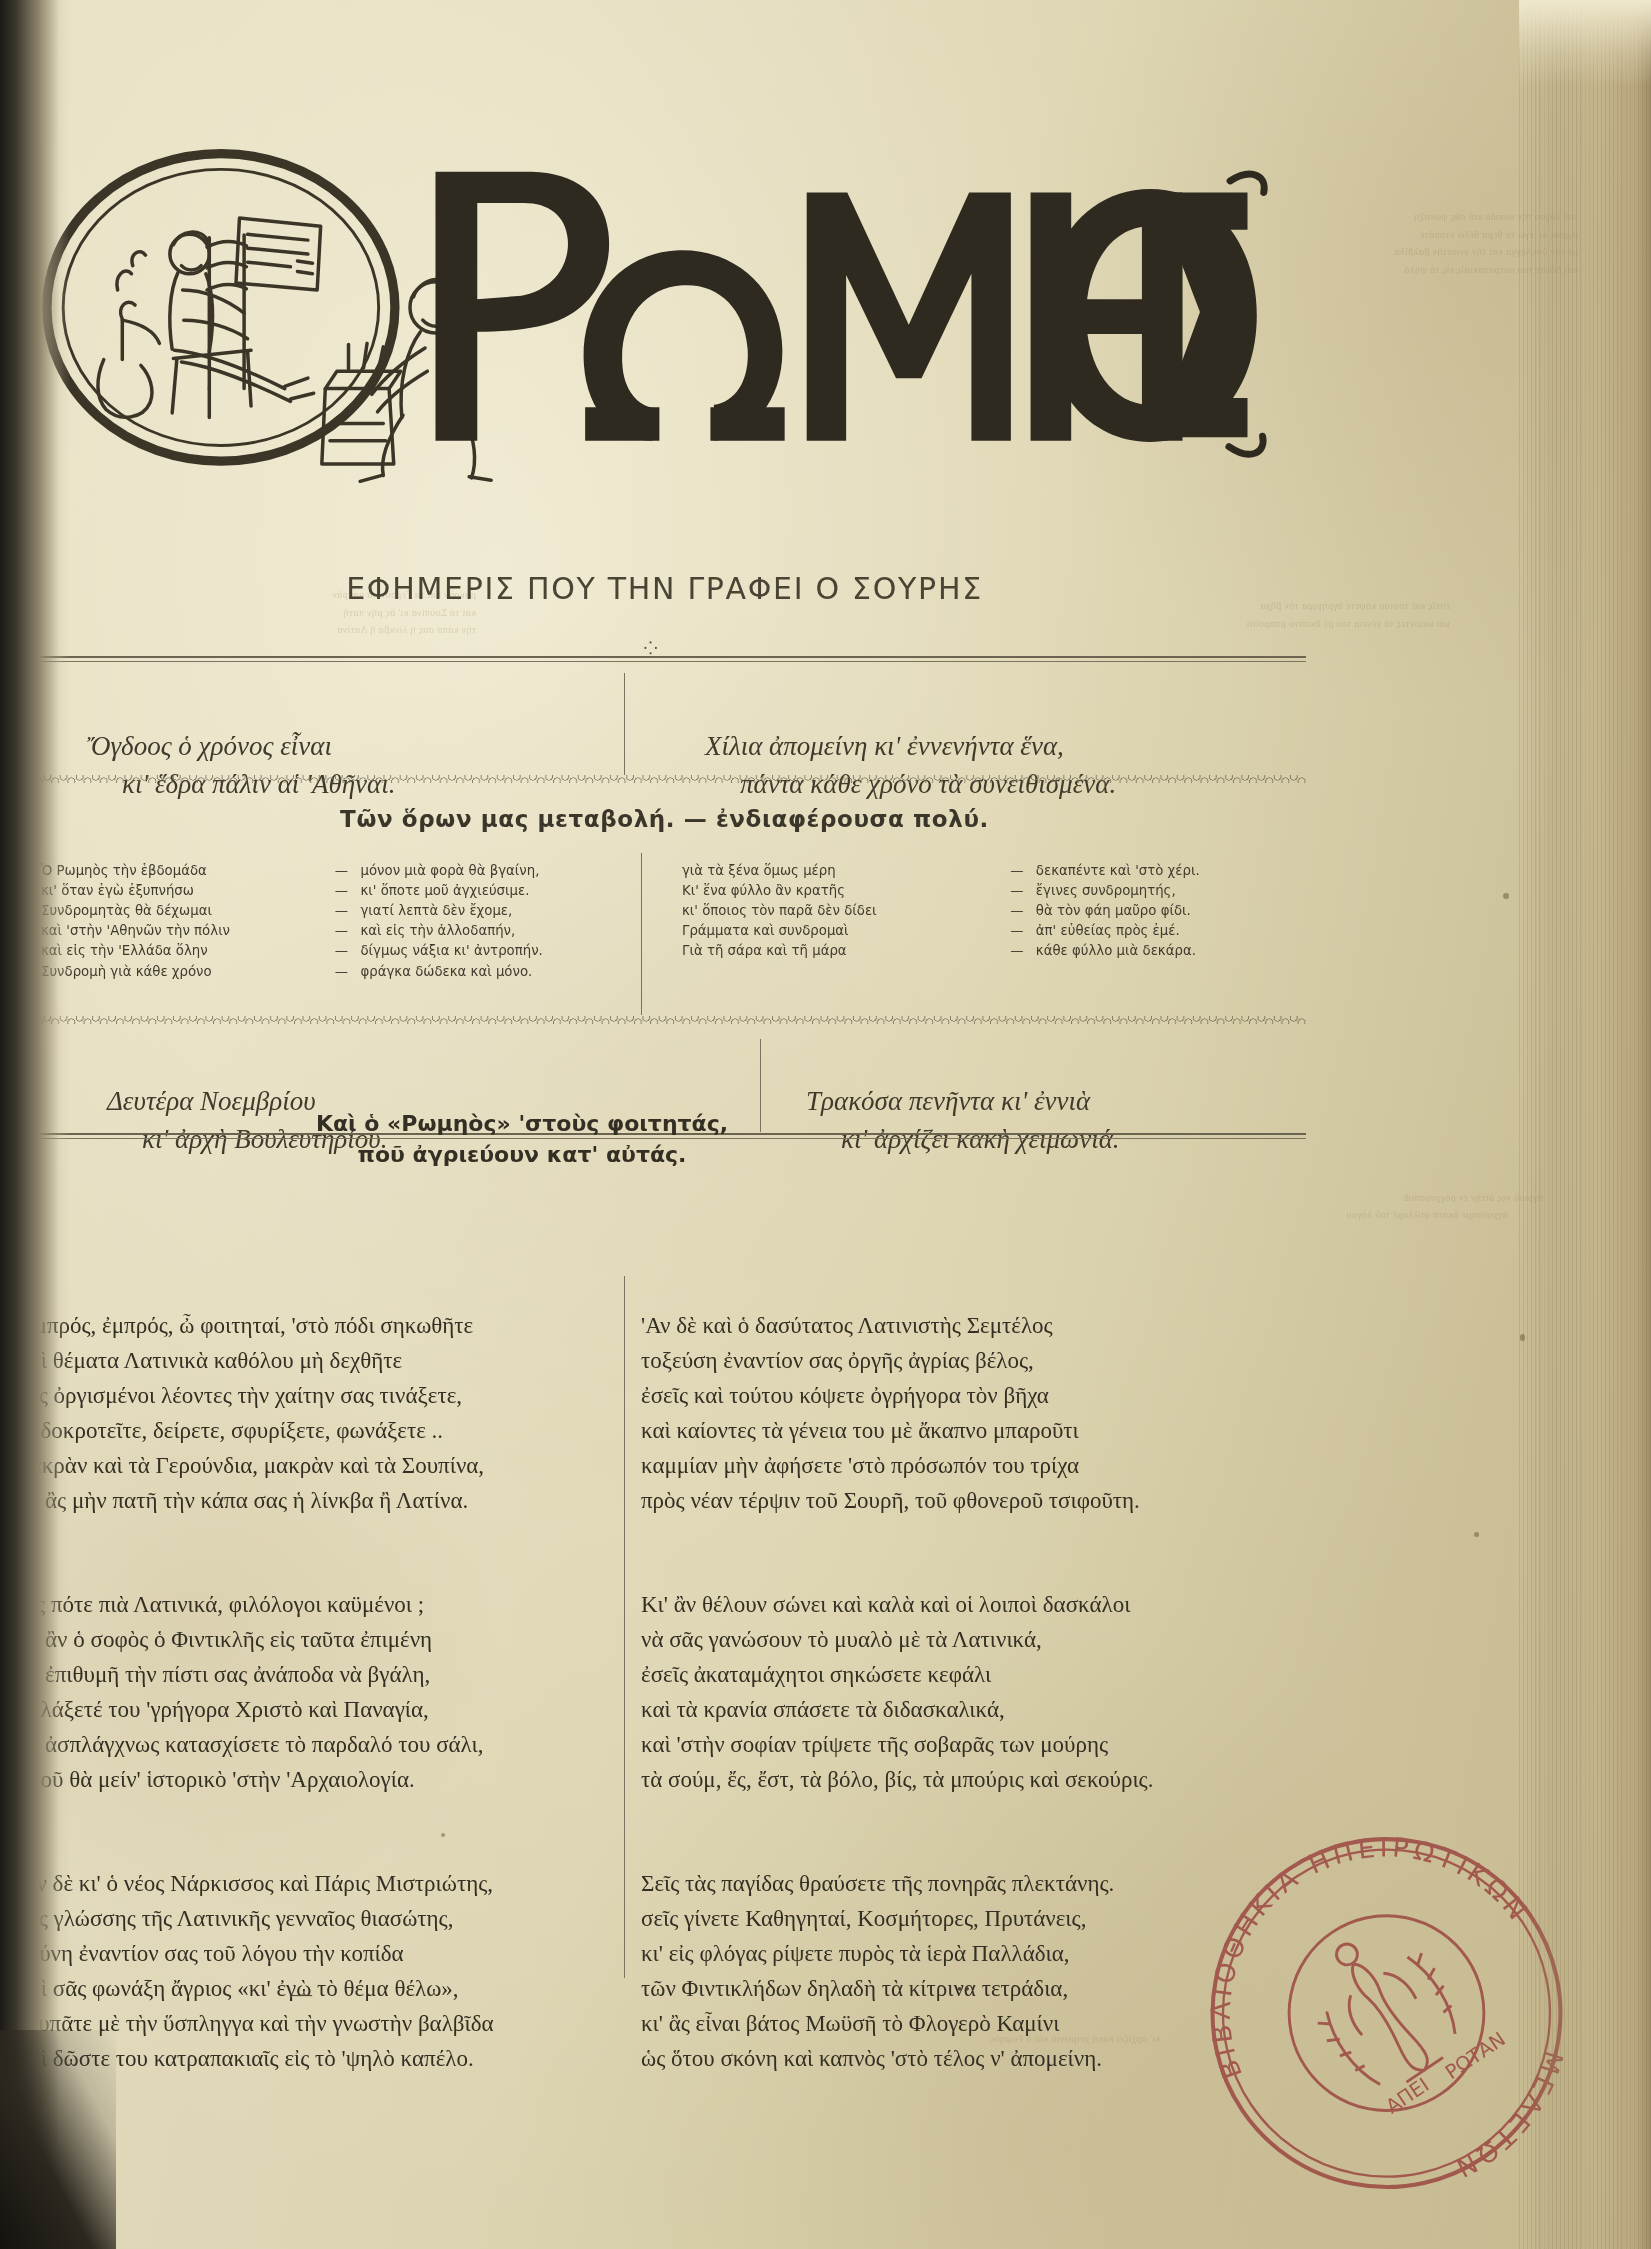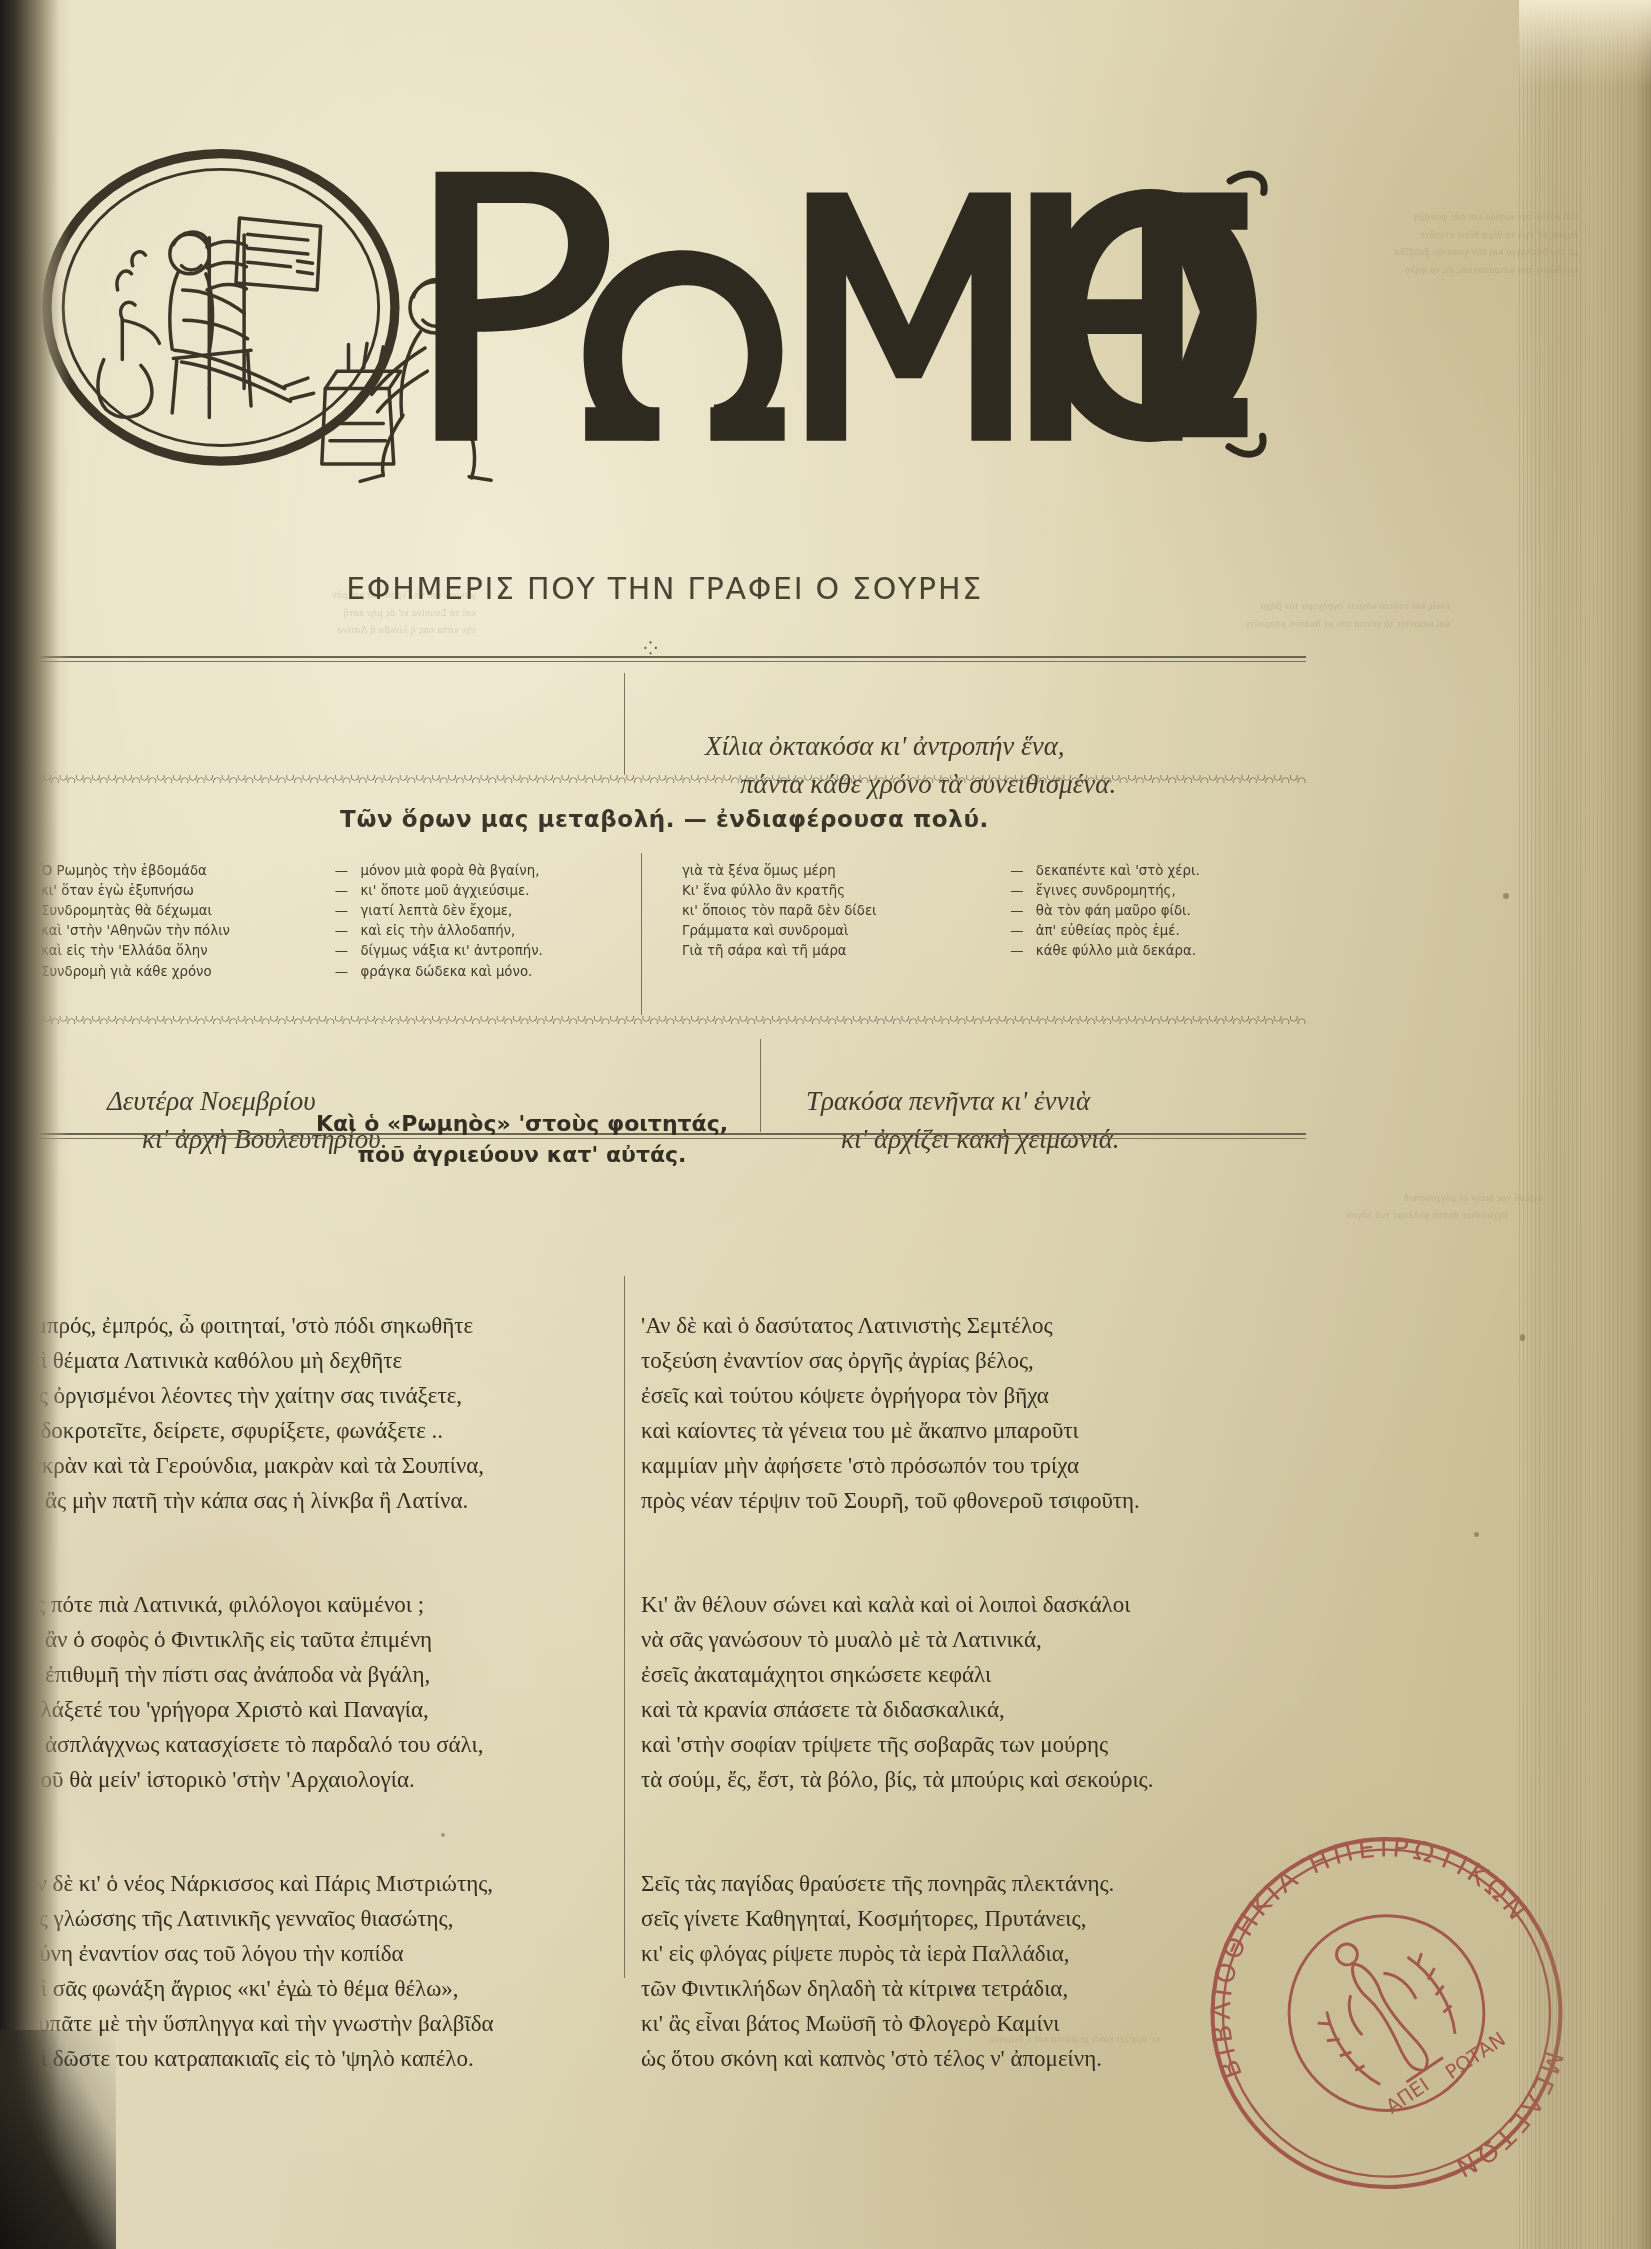--- a/index.html
+++ b/index.html
@@ -334,22 +334,26 @@
     </div>
 
     <div class="subtitle">
       <span>ΕΦΗΜΕΡΙΣ ΠΟΥ ΤΗΝ ΓΡΑΦΕΙ Ο ΣΟΥΡΗΣ</span>
     </div>
     <div class="orn-dot">⁘</div>
 
     <div class="rule" style="left:35px; top:656px; width:1271px;"></div>
     <div class="rule thin" style="left:35px; top:661px; width:1271px;"></div>
 
+    <div class="couplet c-left">
+      <span>Ὄγδοος ὁ χρόνος εἶναι</span>
+      <span class="ln2">κι' ἕδρα πάλιν αἱ 'Αθῆναι.</span>
+    </div>
     <div class="couplet c-right">
-      <span>Χίλια ὀκτακόσα κι' ἀντροπήν ἕνα,</span>
+      <span>Χίλια ἀπομείνη κι' ἐννενήντα ἕνα,</span>
       <span class="ln2">πάντα κάθε χρόνο τὰ συνειθισμένα.</span>
     </div>
     <div class="vrule" style="left:624px; top:673px; height:102px;"></div>
 
     <div class="wavy" style="left:35px; top:775px; width:1271px;"></div>
 
     <div class="sect-title" id="terms-title">Τῶν ὅρων μας μεταβολή. — ἐνδιαφέρουσα πολύ.</div>
 
     <div class="terms tleft">
       <table>

